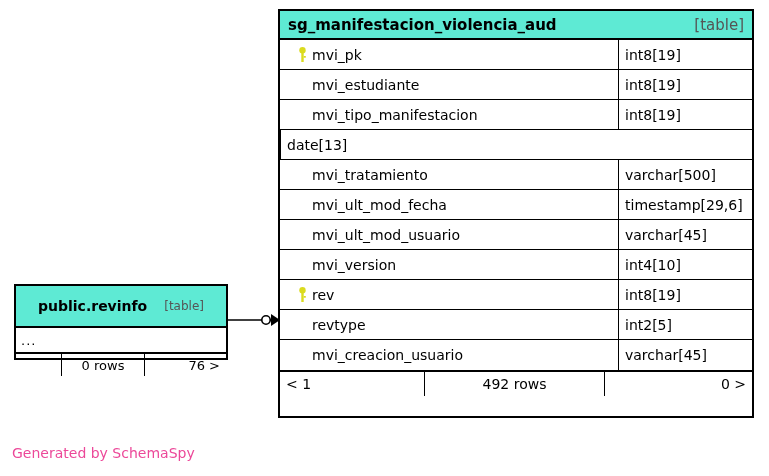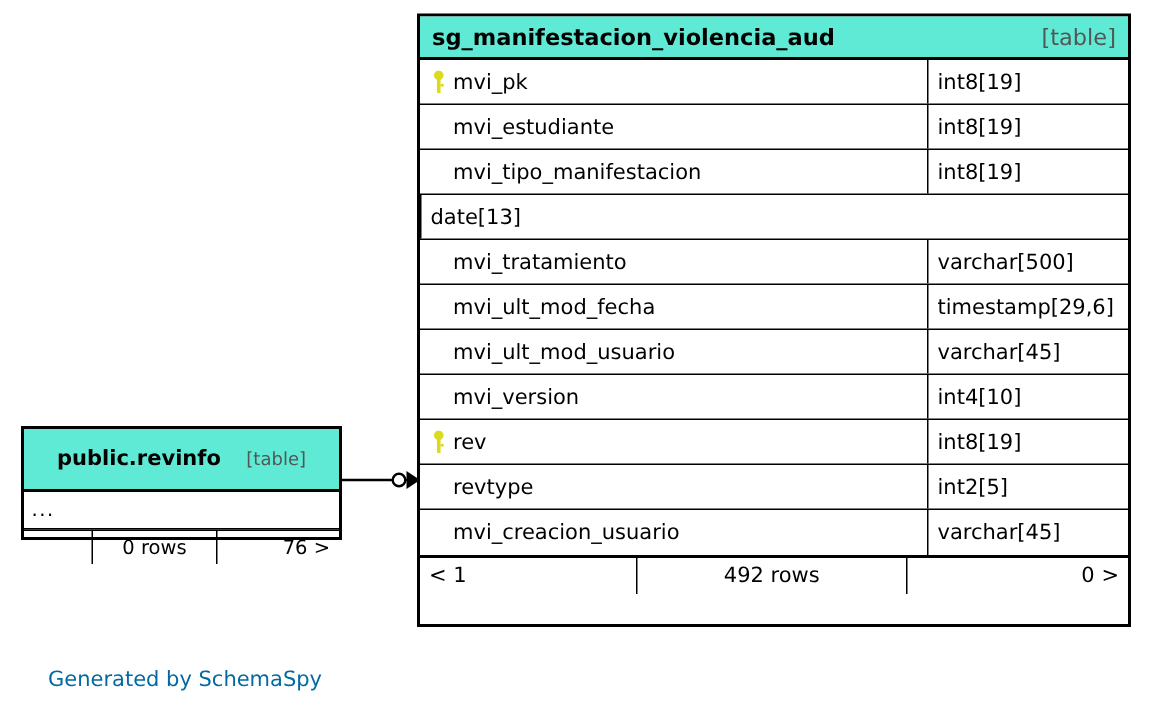--- a/index.html
+++ b/index.html
@@ -57,21 +57,21 @@
     border-bottom: 1px solid #000000;
     box-sizing: border-box;
   }
   .er-row:last-child {
     border-bottom: none;
   }
   .er-col-name {
     display: flex;
     align-items: center;
     box-sizing: border-box;
-    padding-left: 2px;
+    padding-left: 12px;
     overflow: hidden;
     white-space: nowrap;
   }
   .er-col-type {
     display: flex;
     align-items: center;
     box-sizing: border-box;
     border-left: 1px solid #000000;
     padding-left: 6px;
     white-space: nowrap;
@@ -178,24 +178,24 @@
     position: absolute;
     left: 226px;
     top: 306px;
     width: 56px;
     height: 28px;
   }
 
   
   #caption {
     position: absolute;
-    left: 32px;
+    left: 12px;
     top: 445px;
     font-size: 14px;
-    color: #0369a1;
+    color: #ec4899;
     white-space: nowrap;
   }
 
   .key-icon {
     display: block;
   }
 </style>
 </head>
 <body>
 

